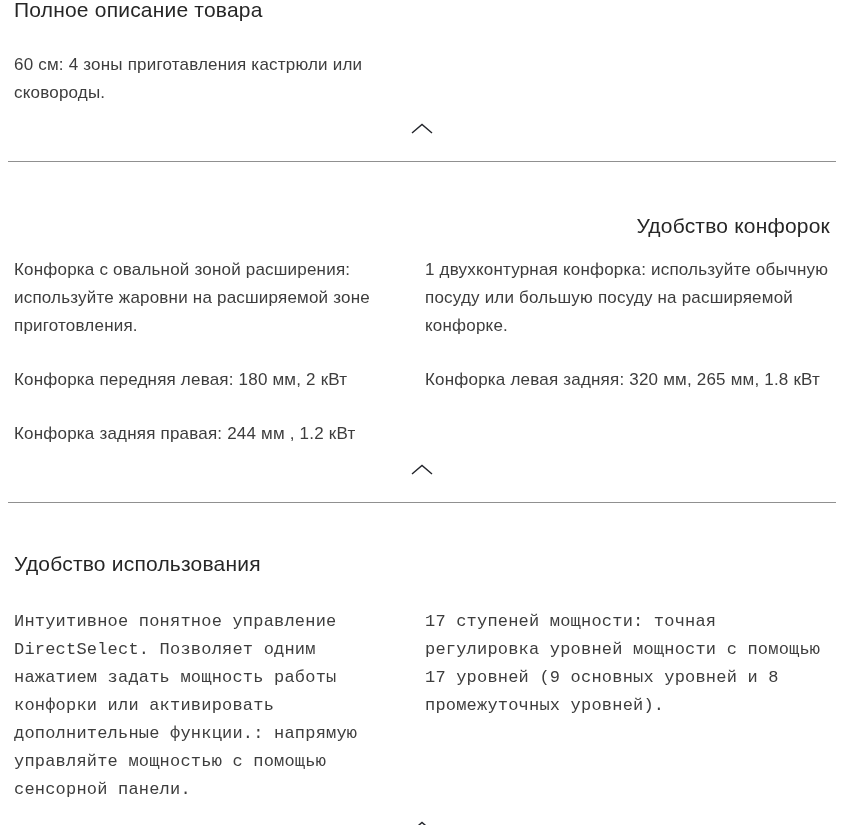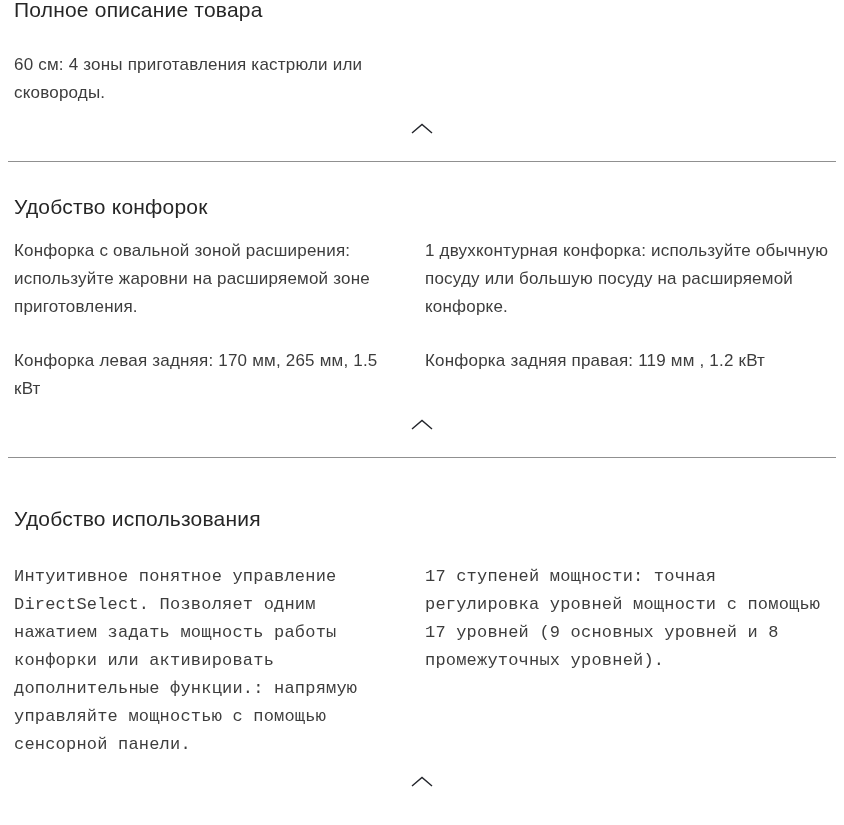--- a/index.html
+++ b/index.html
@@ -49,21 +49,21 @@
   hr.section-divider {
     border: none;
     border-top: 1px solid #909090;
     height: 0;
     margin: 22px 8px 0 8px;
   }
   
   #sec-full .section-title { margin-top: -3px; }
   #sec-full .section-body  { margin-top: 28px; }
   #sec-full .collapse-btn  { margin-top: 11px; }
-  #sec-burners .section-title { margin-top: 32px; }
+  #sec-burners .section-title { margin-top: 51px; text-align: right; }
   #sec-burners .section-body  { margin-top: 17px; }
   #sec-burners .collapse-btn  { margin-top: 11px; }
   #sec-usability .section-title { margin-top: 48px; }
   #sec-usability .section-body  { margin-top: 31px; font-family: Liberation Mono, monospace; }
   #sec-usability .collapse-btn  { margin-top: 12px; }
 </style>
 </head>
 <body>
 
 <div class="page">
@@ -80,22 +80,23 @@
       </svg>
     </button>
     <hr class="section-divider">
   </section>
 
   <section class="section" id="sec-burners">
     <h2 class="section-title">Удобство конфорок</h2>
     <div class="section-body">
       <p>Конфорка с овальной зоной расширения: используйте жаровни на расширяемой зоне приготовления.</p>
       <p>1 двухконтурная конфорка: используйте обычную посуду или большую посуду на расширяемой конфорке.</p>
-      <p>Конфорка левая задняя: 170 мм, 265 мм, 1.5 кВт</p>
-      <p>Конфорка задняя правая: 119 мм , 1.2 кВт</p>
+      <p>Конфорка передняя левая: 180 мм, 2 кВт</p>
+      <p>Конфорка левая задняя: 320 мм, 265 мм, 1.8 кВт</p>
+      <p>Конфорка задняя правая: 244 мм , 1.2 кВт</p>
     </div>
     <button class="collapse-btn">
       <svg width="24" height="13" viewBox="0 0 24 13">
         <path d="M2 11 L12 2.5 L22 11" fill="none" stroke="#23252b" stroke-width="1.4"></path>
       </svg>
     </button>
     <hr class="section-divider">
   </section>
 
   <section class="section" id="sec-usability">

